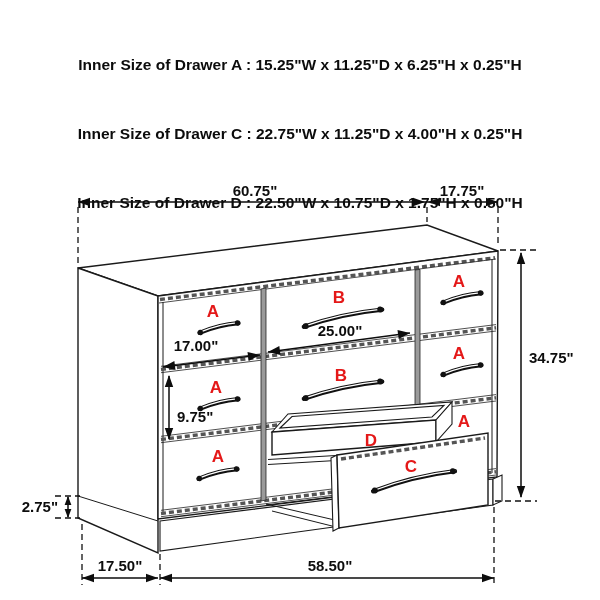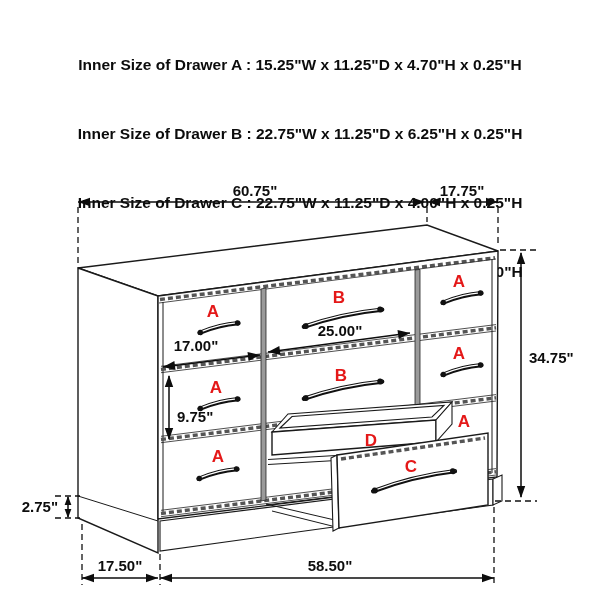--- a/index.html
+++ b/index.html
@@ -25,22 +25,21 @@
   .ah{fill:#0d0d0d;stroke:none;}
   .divbar{fill:var(--divider,#9a9a9a);stroke:#222;stroke-width:0.8;}
   .hbar{stroke:#111;stroke-width:4.2;fill:none;stroke-linecap:round;}
   .hbar2{stroke:#fff;stroke-width:1.2;fill:none;stroke-linecap:round;}
   .knob{fill:#111;stroke:none;}
 </style>
 </head>
 <body>
 
 <div class="hdr">
-  <div>Inner Size of Drawer A : 15.25"W x 11.25"D x 4.70"H x 0.25"H</div>
-  <div>Inner Size of Drawer B : 22.75"W x 11.25"D x 6.25"H x 0.25"H</div>
+  <div>Inner Size of Drawer A : 15.25"W x 11.25"D x 6.25"H x 0.25"H</div>
   <div>Inner Size of Drawer C : 22.75"W x 11.25"D x 4.00"H x 0.25"H</div>
   <div>Inner Size of Drawer D : 22.50"W x 10.75"D x 1.75"H x 0.50"H</div>
 </div>
 
 <svg width="600" height="600" viewBox="0 0 600 600">
 
   <defs>
     <g id="handle-s">
       <path class="hbar" d="M-20,2.5 Q0,-3.5 20,-2.5"></path>
       <path class="hbar2" d="M-20,2 Q0,-4 20,-3"></path>

